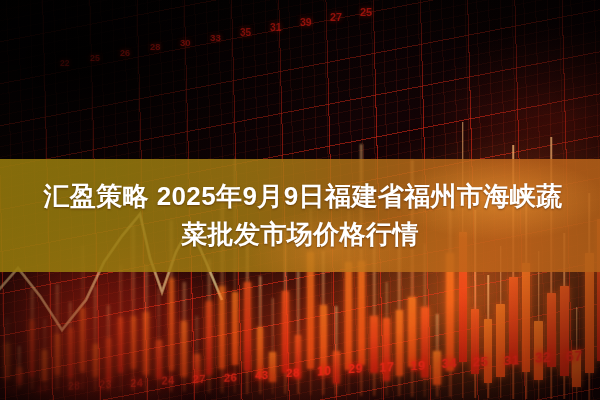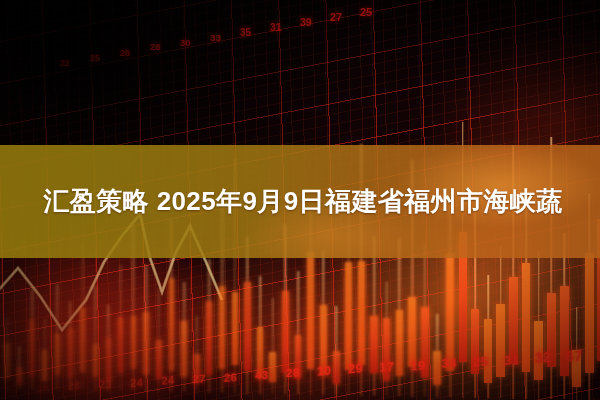--- a/index.html
+++ b/index.html
@@ -376,18 +376,19 @@
       <span class="tick" style="left: 410.444px; font-size: 12.8px; opacity: 1.12; bottom: 6.3px; filter: blur(0px);">19</span>
       <span class="tick" style="left: 441.556px; font-size: 13px; opacity: 1.12; bottom: 6.7px; filter: blur(0px);">34</span>
       <span class="tick" style="left: 472.667px; font-size: 13.3px; opacity: 1.12; bottom: 7px; filter: blur(0px);">25</span>
       <span class="tick" style="left: 503.778px; font-size: 13.5px; opacity: 1.12; bottom: 7.3px; filter: blur(0px);">31</span>
       <span class="tick" style="left: 534.889px; font-size: 13.8px; opacity: 1.12; bottom: 7.7px; filter: blur(0px);">32</span>
       <span class="tick" style="left: 566px; font-size: 14px; opacity: 1.12; bottom: 8px; filter: blur(0px);">67</span>
     </div>
 
   <div class="vignette"></div>
 
-  <div class="band" id="band" style="top: 145px; height: 113px;">
+  <div class="band" id="band" style="top: 159px; height: 113px;">
     <div class="glowrow"></div>
     <div class="band-line l1">汇盈策略  2025年9月9日福建省福州市海峡蔬</div>
+    <div class="band-line l2">菜批发市场价格行情</div>
   </div>
 
 </div>
 
 </body></html>

